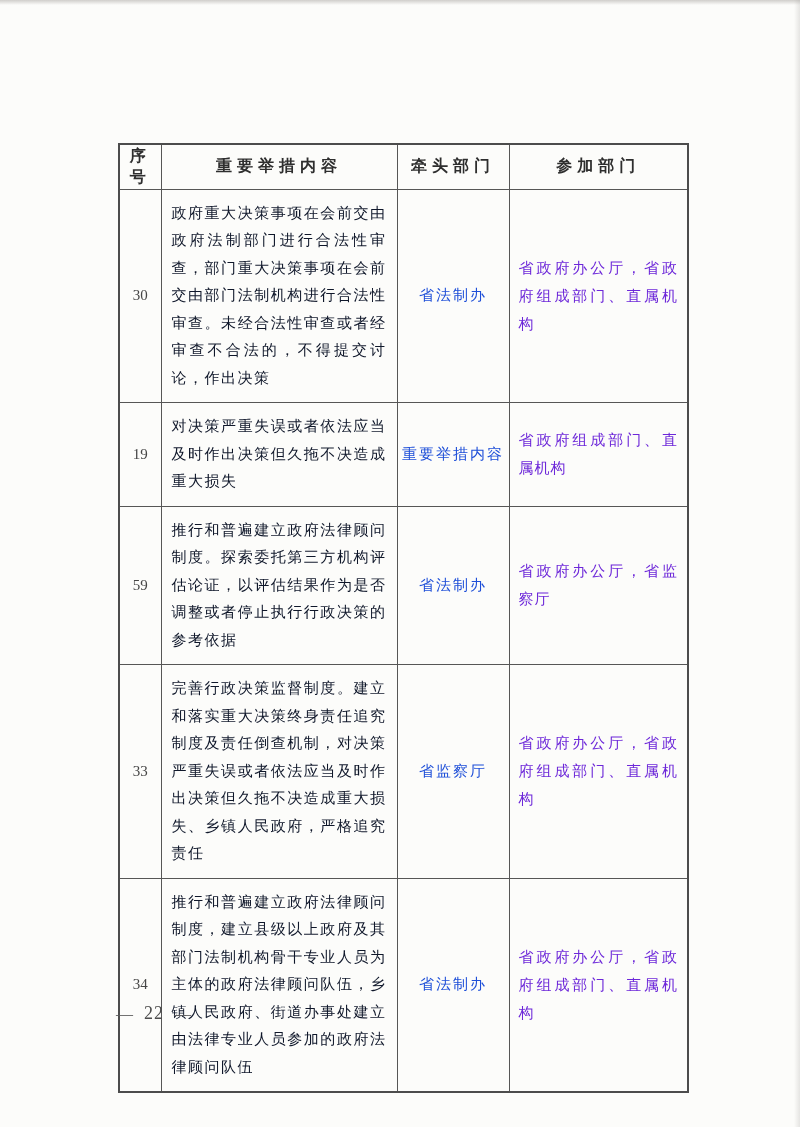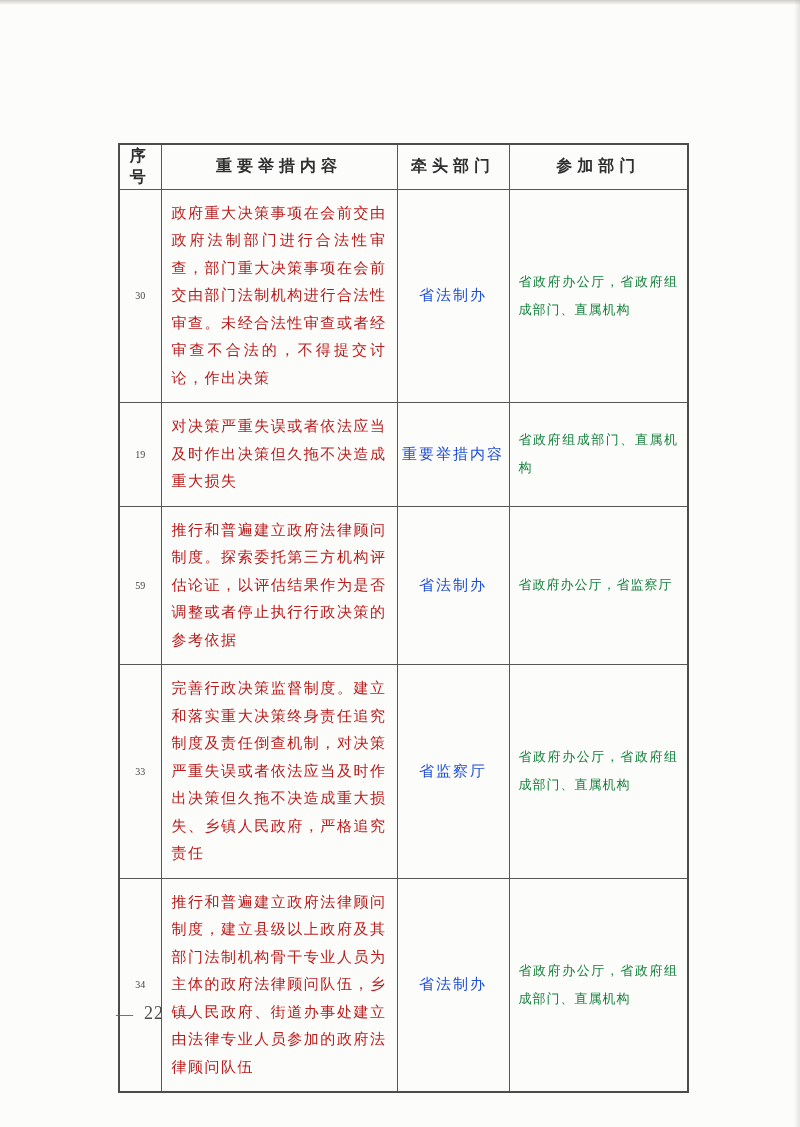--- a/index.html
+++ b/index.html
@@ -41,46 +41,46 @@
   th.h-cell {
     font-family: "Liberation Sans", "DejaVu Sans", sans-serif;
     font-weight: bold;
     font-size: 16px;
     letter-spacing: 5px;
     color: #2e2e2e;
     text-align: center;
   }
   td.cell-no {
     text-align: center;
-    font-size: 10px;
+    font-size: 15px;
     color: #454545;
   }
   td.cell-content {
     padding: 10px 10px;
     font-size: 15px;
     line-height: 27.5px;
     letter-spacing: 1.5px;
     text-align: justify;
     text-justify: inter-character;
-    color: #b91c1c;
+    color: #0f172a;
   }
   td.cell-lead {
     text-align: center;
     font-size: 15px;
     letter-spacing: 2px;
     color: #1d4ed8;
   }
   td.cell-part {
     padding: 10px 9px;
-    font-size: 13px;
+    font-size: 15px;
     line-height: 28px;
     letter-spacing: 1px;
     text-align: justify;
     text-justify: inter-character;
-    color: #15803d;
+    color: #6d28d9;
   }
   .page-footer {
     position: absolute;
     left: 116px; top: 1003px;
     display: flex;
     align-items: center;
     gap: 10px;
     font-size: 18px;
     color: #4d4d4d;
     letter-spacing: 1px;

